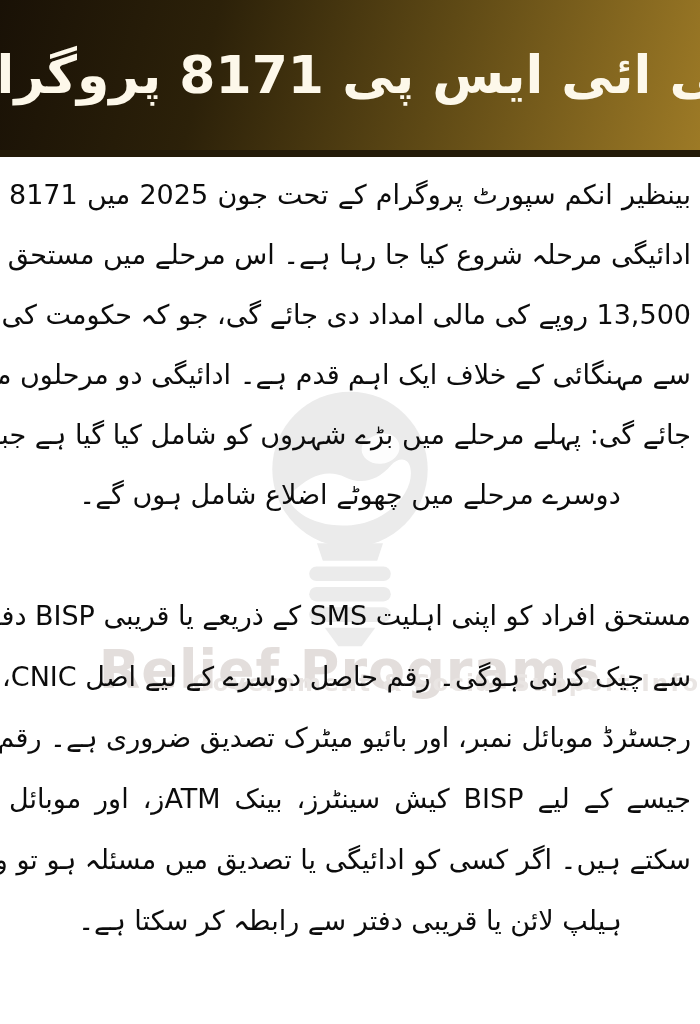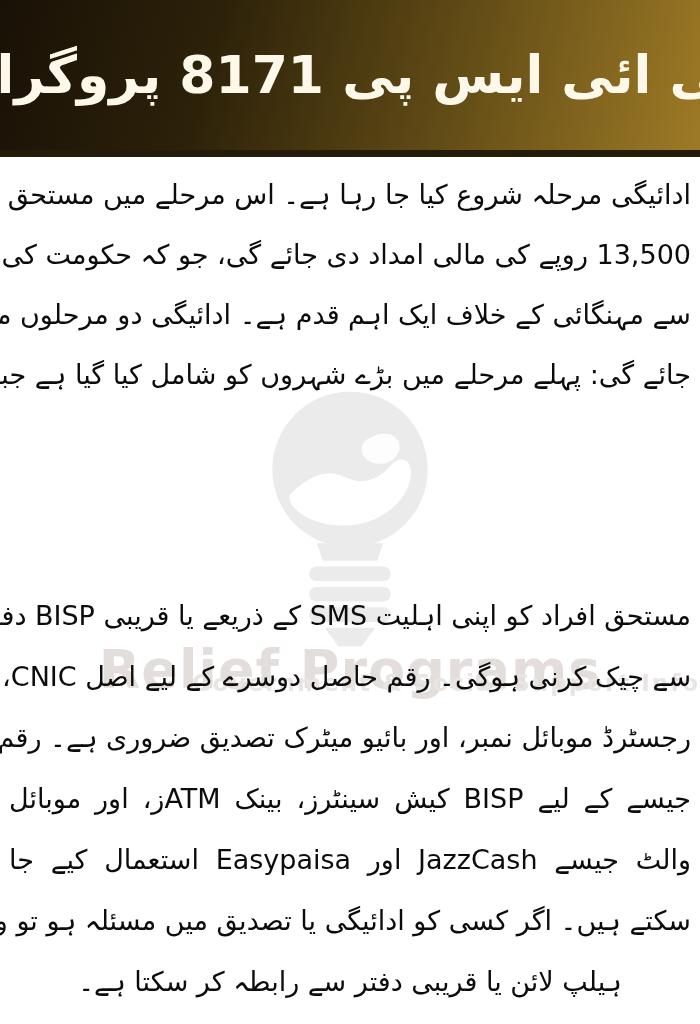--- a/index.html
+++ b/index.html
@@ -131,30 +131,31 @@
     <div class="wm-subtitle">Government &amp; Social Support Info</div>
   </div>
 
   <div class="header">
     <div class="header-title">بی ائی ایس پی 8171 پروگرام</div>
   </div>
 
   <div class="content">
 
     <div class="para1">
+      <div class="line">بینظیر انکم سپورٹ پروگرام کے تحت جون 2025 میں 8171</div>
       <div class="line">ادائیگی مرحلہ شروع کیا جا رہا ہے۔ اس مرحلے میں مستحق خاندانوں کو</div>
       <div class="line">13,500 روپے کی مالی امداد دی جائے گی، جو کہ حکومت کی جانب</div>
       <div class="line">سے مہنگائی کے خلاف ایک اہم قدم ہے۔ ادائیگی دو مرحلوں میں کی</div>
       <div class="line">جائے گی: پہلے مرحلے میں بڑے شہروں کو شامل کیا گیا ہے جبکہ</div>
+      <div class="line center">دوسرے مرحلے میں چھوٹے اضلاع شامل ہوں گے۔</div>
     </div>
 
     <div class="para2">
       <div class="line">مستحق افراد کو اپنی اہلیت SMS کے ذریعے یا قریبی BISP دفتر</div>
       <div class="line">سے چیک کرنی ہوگی۔ رقم حاصل دوسرے کے لیے اصل CNIC،</div>
       <div class="line">رجسٹرڈ موبائل نمبر، اور بائیو میٹرک تصدیق ضروری ہے۔ رقم کی</div>
       <div class="line">جیسے کے لیے BISP کیش سینٹرز، بینک ATMز، اور موبائل</div>
-      <div class="line">والٹ جیسے JazzCash اور Easypaisa استعمال کیے جا</div>
       <div class="line">سکتے ہیں۔ اگر کسی کو ادائیگی یا تصدیق میں مسئلہ ہو تو وہ BISP کی</div>
       <div class="line center">ہیلپ لائن یا قریبی دفتر سے رابطہ کر سکتا ہے۔</div>
     </div>
 
   </div>
 </div>
 
 </body></html>

